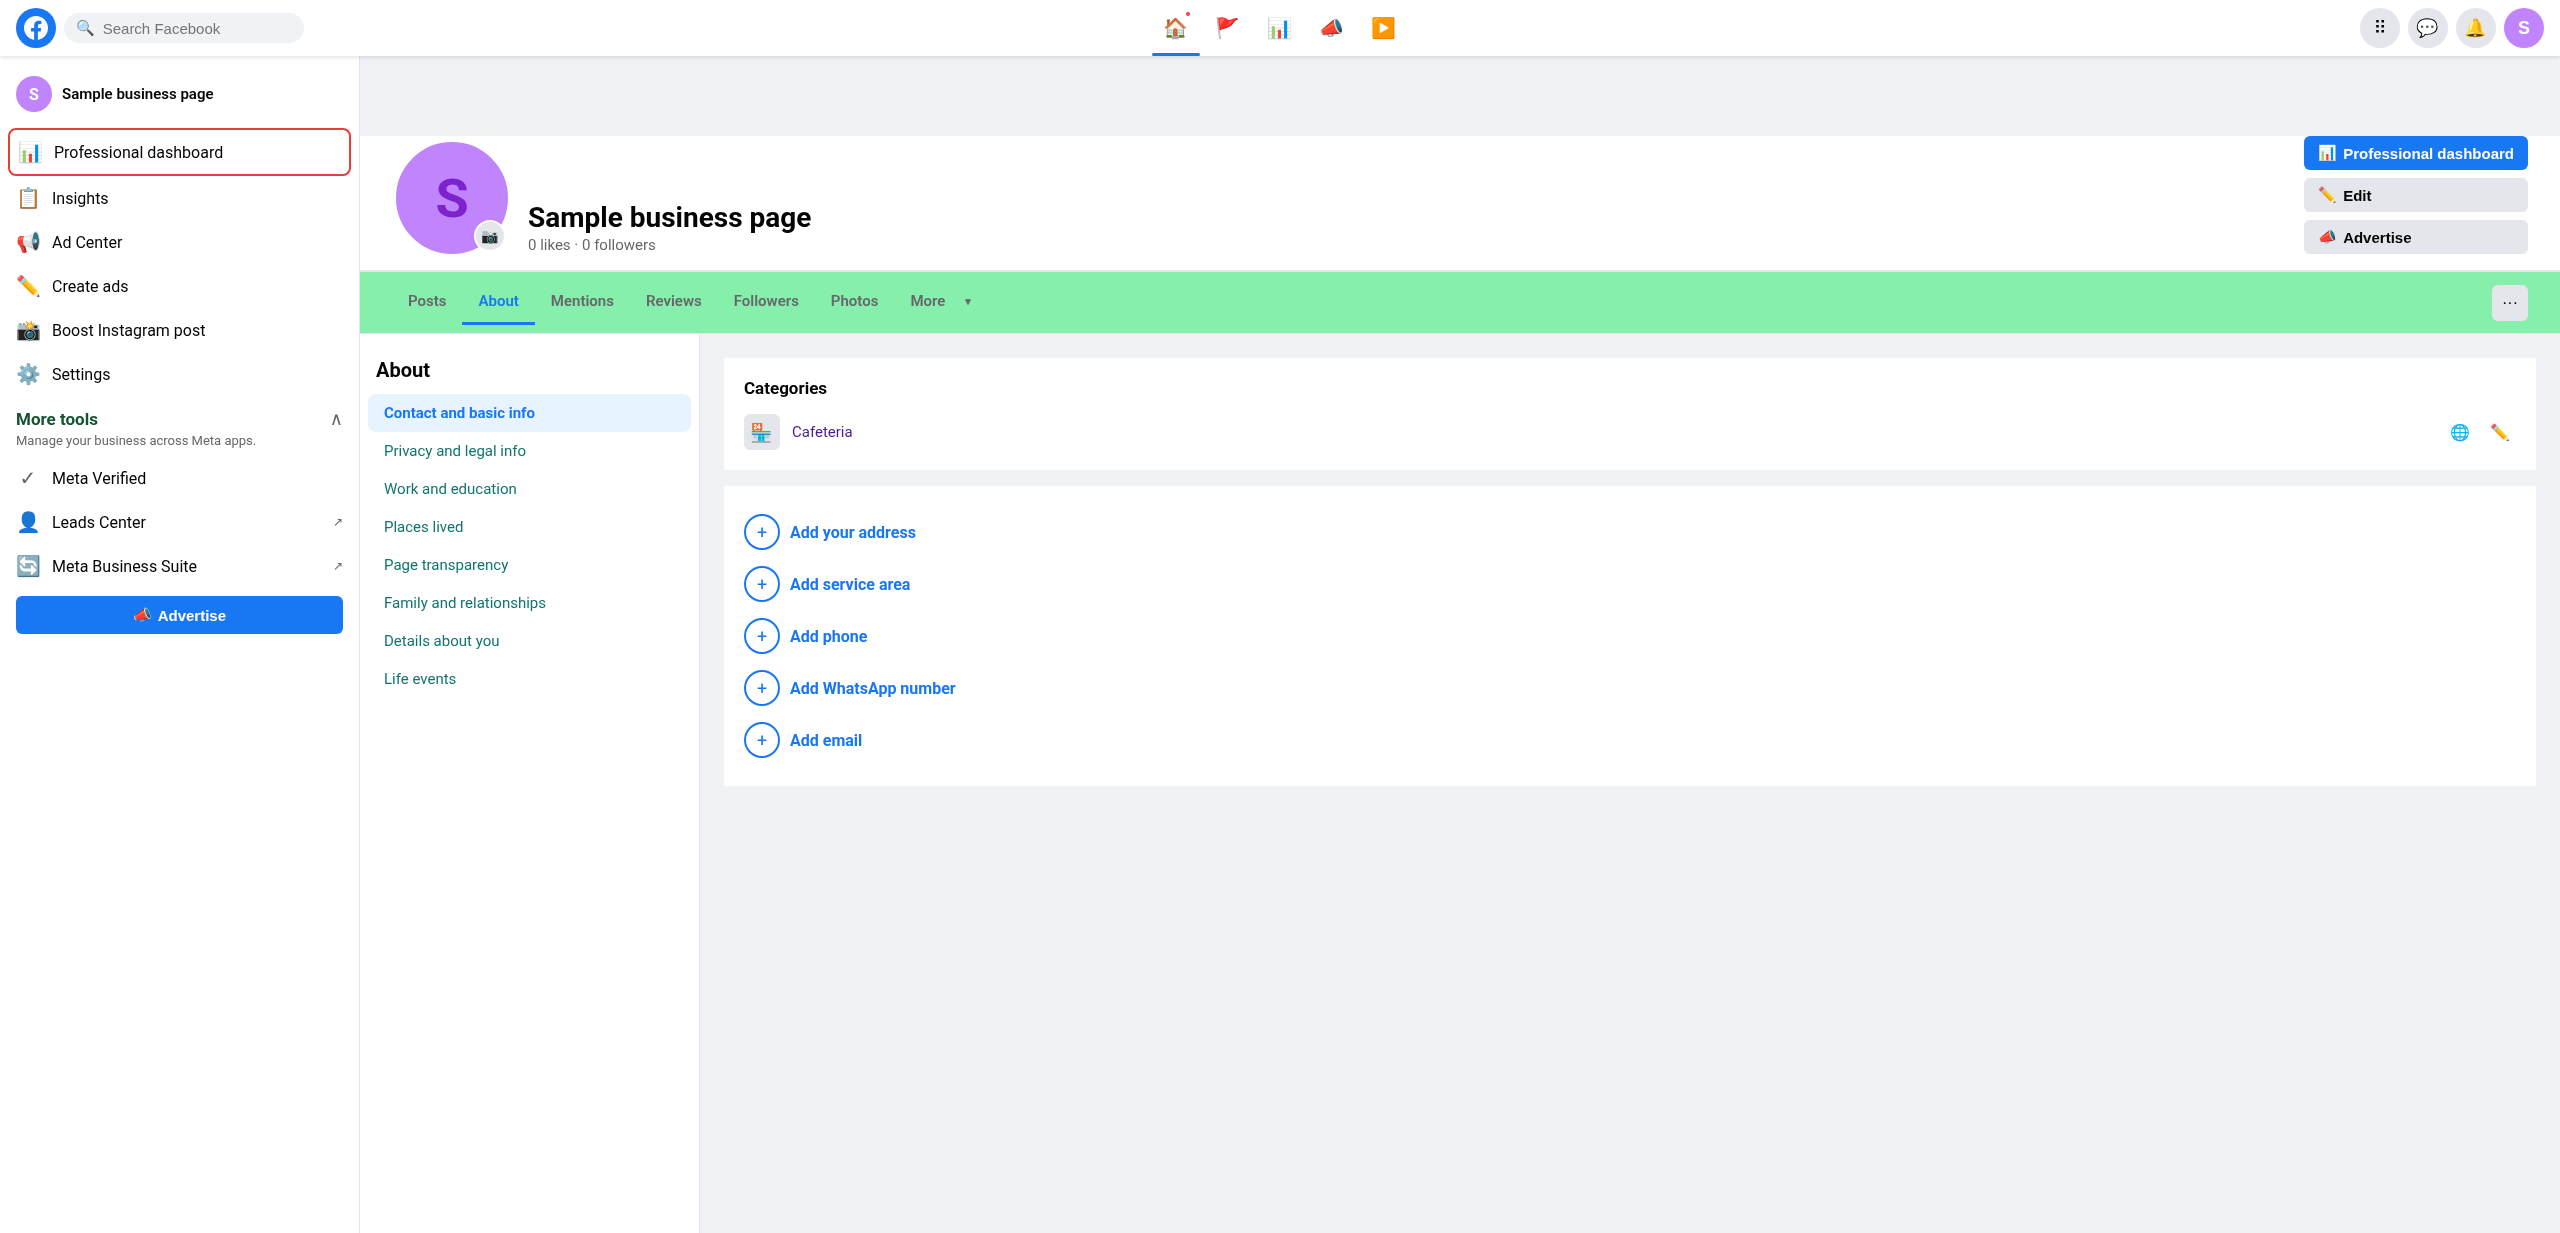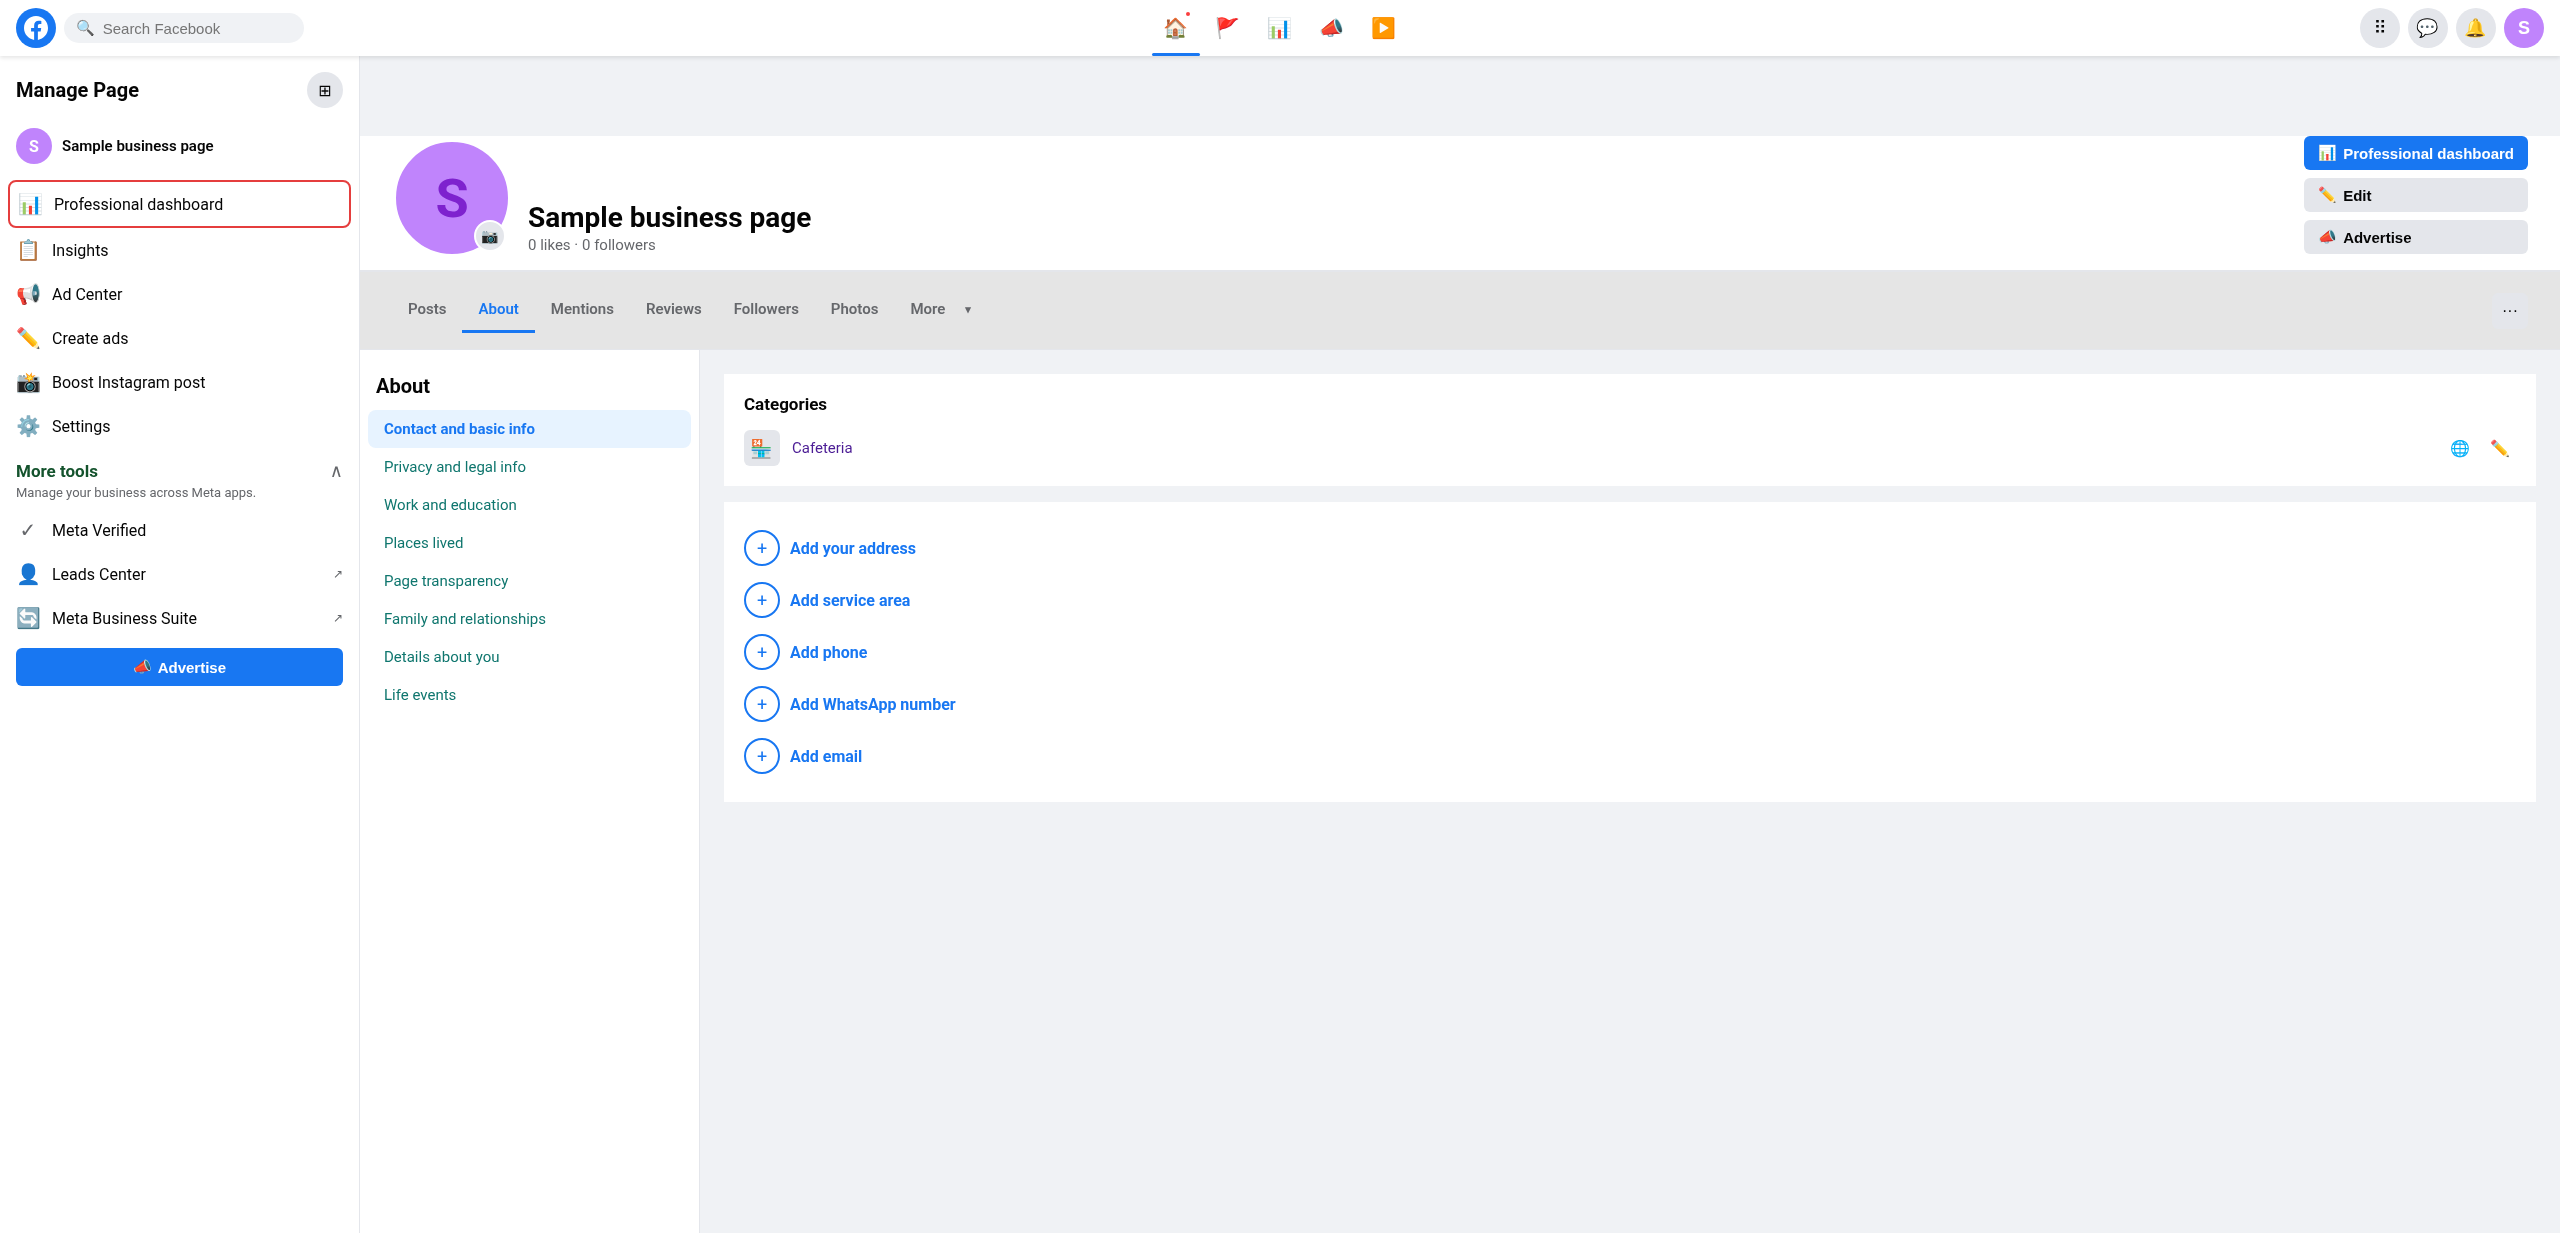--- a/index.html
+++ b/index.html
@@ -129,22 +129,22 @@
       display: flex; align-items: center; gap: 6px;
     }
     .btn-secondary {
       background: #e4e6eb; color: #050505; border: none; border-radius: 6px;
       padding: 8px 14px; font-size: 15px; font-weight: 600; cursor: pointer;
       display: flex; align-items: center; gap: 6px;
     }
 
     
     .tabs-bar {
-      display: flex; align-items: center; padding: 16px 32px;
-      border-top: 1px solid #e4e6eb; background: #e5e5e5; justify-content: space-between;
+      display: flex; align-items: center; padding: 8px 32px;
+      border-top: 1px solid #e4e6eb; background: #86efac; justify-content: space-between;
     }
     .tabs-list { display: flex; gap: 0; }
     .tab {
       padding: 12px 16px; font-size: 15px; font-weight: 600; color: #65676b;
       cursor: pointer; border-bottom: 3px solid transparent; white-space: nowrap;
     }
     .tab.active { color: #1877f2; border-bottom-color: #1877f2; }
     .tab-more { display: flex; align-items: center; gap: 20px; }
     .tabs-more-btn {
       width: 36px; height: 36px; background: #e4e6eb; border: none; border-radius: 6px;
@@ -240,26 +240,20 @@
     </button>
     <button class="user-avatar-btn">
       <span>S</span>
     </button>
   </div>
 </nav>
 
 <div class="layout">
 
   <aside class="sidebar">
-    <div class="sidebar-header">
-      <span class="sidebar-title">Manage Page</span>
-      <button class="sidebar-icon-btn">
-        <span>⊞</span>
-      </button>
-    </div>
 
     <div class="sidebar-page-item">
       <div class="sidebar-page-avatar">S</div>
       <span class="sidebar-page-name">Sample business page</span>
     </div>
 
     <div style="margin-top: 8px;">
       <div class="sidebar-menu-item active highlighted" style="border: 2px solid rgb(229, 62, 62); background: rgb(255, 255, 255);">
         <span class="menu-icon" style="color: rgb(101, 103, 107);">📊</span>
         <span class="menu-label" style="color: rgb(5, 5, 5);">Professional dashboard</span>

